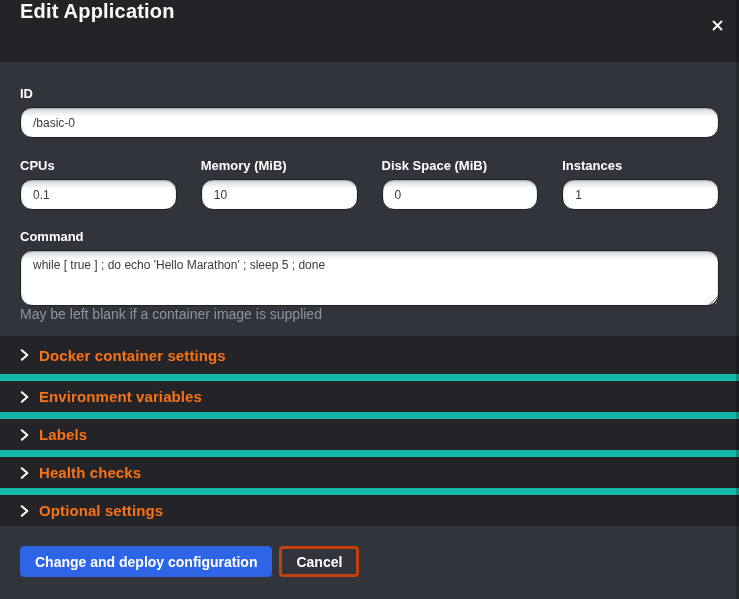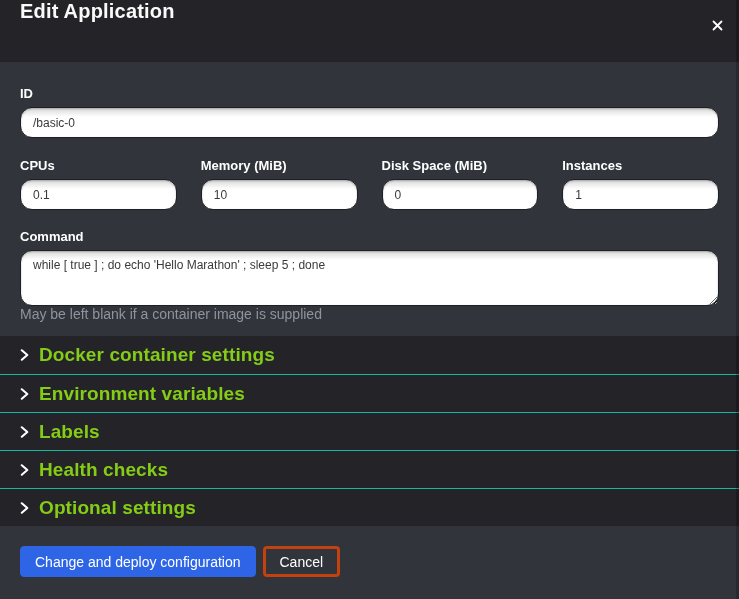--- a/index.html
+++ b/index.html
@@ -82,42 +82,42 @@
   }
 
   
   .accordion { flex: 0 0 auto; background: #232328; }
   .accordion-row {
     height: 38px;
     display: flex; align-items: center;
     padding: 0 20px;
     cursor: pointer;
   }
-  .accordion-row + .accordion-row { border-top: 1px solid #14b8a6; }
+  .accordion-row + .accordion-row { border-top: 7px solid #14b8a6; }
   .chevron {
     display: flex; align-items: center;
     margin-right: 10px;
     flex: 0 0 auto;
   }
   .section-label {
-    font-size: 19px; font-weight: 700; color: #84cc16;
+    font-size: 15px; font-weight: 700; color: #f97316;
     letter-spacing: 0.1px;
   }
 
   
   .modal-footer {
     flex: 1 1 auto;
     background: #31353b;
     padding: 20px;
     display: flex; align-items: flex-start; gap: 7px;
   }
   .btn {
     height: 31px;
     border-radius: 4px;
-    font-size: 14px; font-weight: 400;
+    font-size: 14px; font-weight: 700;
     font-family: "Liberation Sans", "DejaVu Sans", sans-serif;
     cursor: pointer;
     display: inline-flex; align-items: center;
     padding: 0 14px;
   }
   .btn-primary {
     background: #2e65e6;
     border: 1px solid #2e65e6;
     color: #ffffff;
   }

